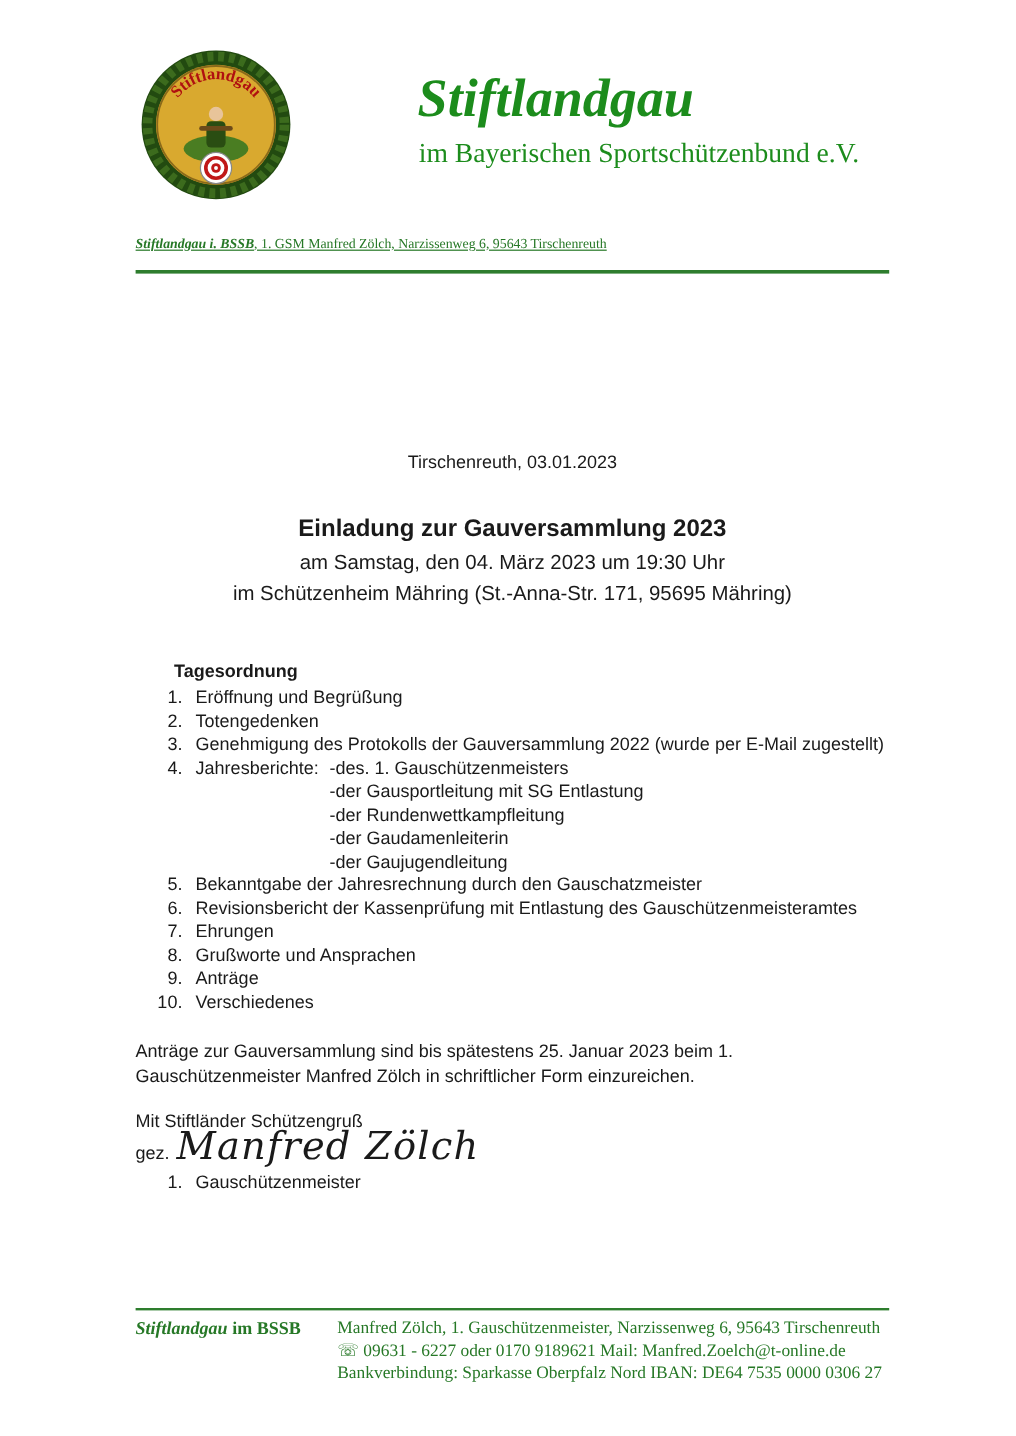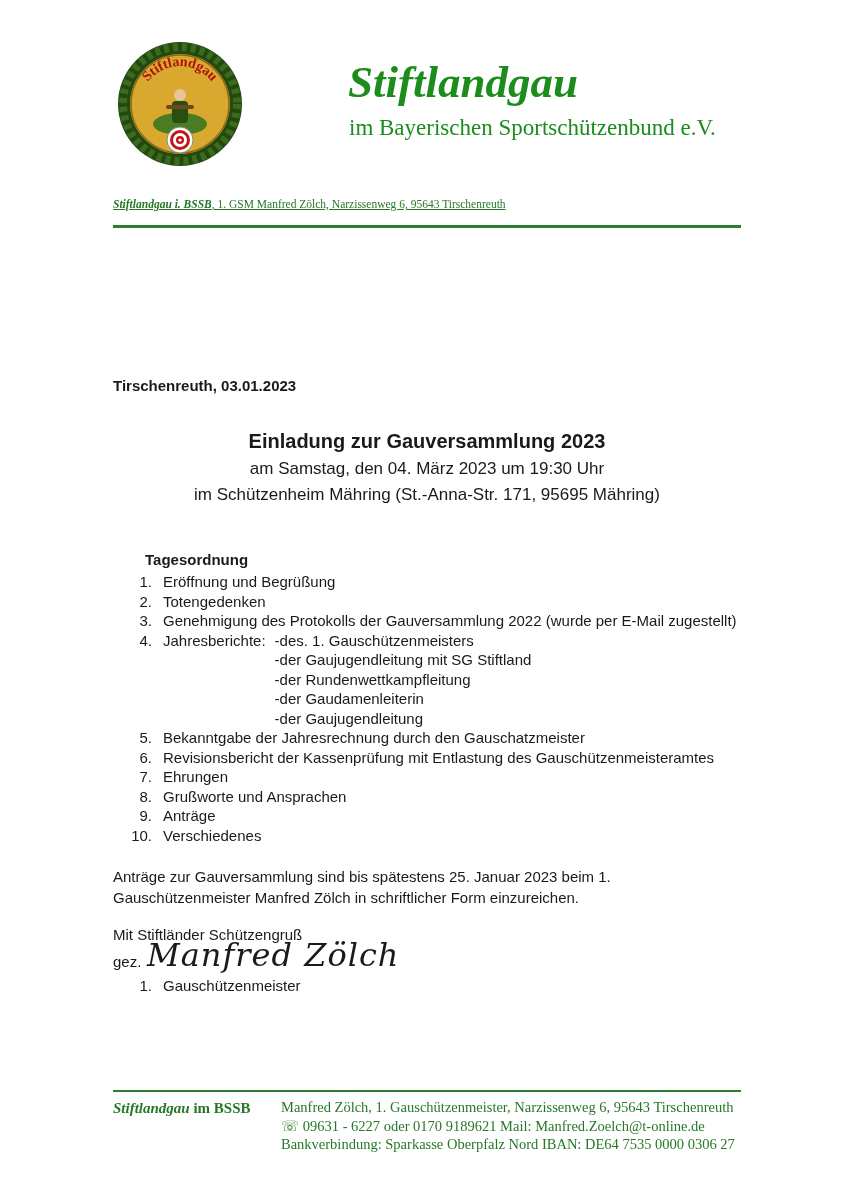--- a/index.html
+++ b/index.html
@@ -20,21 +20,21 @@
   .org-subtitle{position:absolute;left:349px;top:115px;font-family:"Liberation Serif",serif;
              font-size:23px;color:var(--green_title);text-align:right;}
 
   .sender{position:absolute;left:113px;top:198px;font-family:"Liberation Serif",serif;
           font-size:11.5px;color:var(--green_text);text-decoration:underline;}
   .sender .b{font-weight:bold;font-style:italic;}
   .rule1{position:absolute;left:113px;top:225px;width:628px;height:3px;background:var(--green_rule);}
 
   .recipient{position:absolute;left:113px;top:251px;font-size:15px;line-height:18.5px;}
 
-  .dateline{position:absolute;left:113px;top:377px;width:628px;text-align:left;font-size:15px;font-weight:bold;}
+  .dateline{position:absolute;left:113px;top:377px;width:628px;text-align:center;font-size:15px;}
 
   .inv{position:absolute;left:113px;top:430px;width:628px;text-align:center;}
   .inv-title{font-size:20px;font-weight:bold;}
   .inv-line{font-size:17px;margin-top:6px;}
 
   .agenda-heading{position:absolute;left:145px;top:551px;font-size:15px;font-weight:bold;}
   .agenda{position:absolute;left:131px;top:572px;font-size:15px;line-height:19.5px;}
   .arow{display:flex;}
   .num{flex:none;width:21px;text-align:right;}
   .itext{margin-left:11px;white-space:nowrap;}
@@ -117,21 +117,21 @@
     </div>
     <div class="arow">
       <span class="num">3.</span>
       <span class="itext">Genehmigung des Protokolls der Gauversammlung 2022 (wurde per E-Mail zugestellt)</span>
     </div>
     <div class="arow">
       <span class="num">4.</span>
       <span class="itext">Jahresberichte:</span>
       <div class="subcol">
         <div>-des. 1. Gauschützenmeisters</div>
-        <div>-der Gaujugendleitung mit SG Stiftland</div>
+        <div>-der Gausportleitung mit SG Entlastung</div>
         <div>-der Rundenwettkampfleitung</div>
         <div>-der Gaudamenleiterin</div>
         <div>-der Gaujugendleitung</div>
       </div>
     </div>
     <div class="arow">
       <span class="num">5.</span>
       <span class="itext">Bekanntgabe der Jahresrechnung durch den Gauschatzmeister</span>
     </div>
     <div class="arow">

